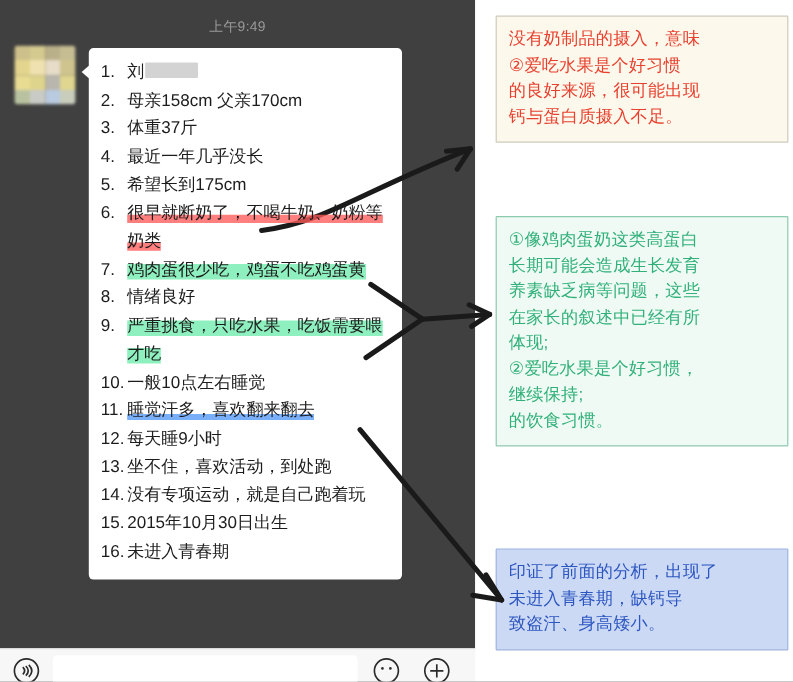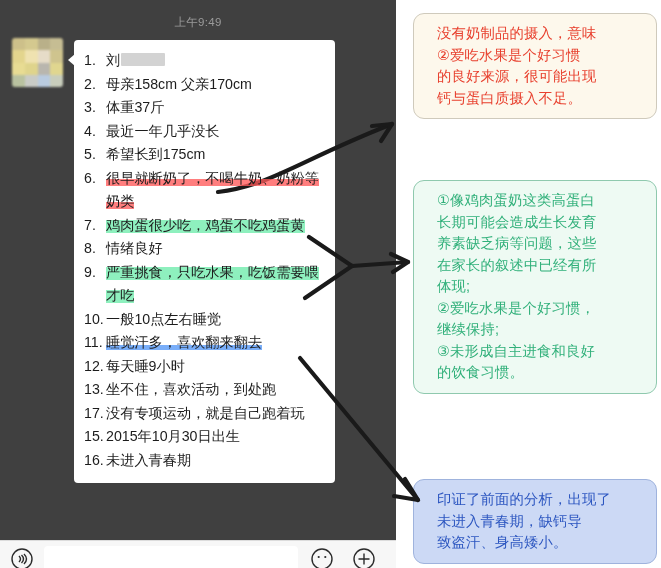--- a/index.html
+++ b/index.html
@@ -96,38 +96,38 @@
   }
   .pane-gap{
     position:absolute;left:396px;top:0;width:8px;height:540px;
     background:#ededed;
   }
 
   
   .callout{
     position:absolute;
     box-sizing:border-box;
-    border-radius:11px;
-    padding:9px 23px;
+    border-radius:1px;
+    padding:9px 10px;
     font-size:14.3px;
     line-height:21.5px;
     letter-spacing:.2px;
   }
   .callout .line{display:block;}
   .callout.cream{
     left:413px;top:13px;width:244px;
     background:#fdf8ec;border:1.3px solid #cfcabc;color:#e8402e;
   }
   .callout.mint{
     left:413px;top:180px;width:244px;
     background:#eefaf3;border:1.3px solid #8fc9ae;color:#31b07a;
   }
   .callout.ice{
     left:413px;top:457px;width:244px;
-    background:#ccd9f5;border:1.3px solid #9fb3dd;color:#2c56c0;margin-top:22px;
+    background:#ccd9f5;border:1.3px solid #9fb3dd;color:#2c56c0;
   }
 
   
   .arrows{position:absolute;left:0;top:0;width:661px;height:568px;pointer-events:none;}
 </style>
 </head>
 <body>
 
 <div id="root">
 
@@ -166,21 +166,21 @@
               <li><span class="num">4.</span><span class="txt">最近一年几乎没长</span></li>
               <li><span class="num">5.</span><span class="txt">希望长到175cm</span></li>
               <li><span class="num">6.</span><span class="txt hl red">很早就断奶了，不喝牛奶、奶粉等奶类</span></li>
               <li><span class="num">7.</span><span class="txt hl green">鸡肉蛋很少吃，鸡蛋不吃鸡蛋黄</span></li>
               <li><span class="num">8.</span><span class="txt">情绪良好</span></li>
               <li><span class="num">9.</span><span class="txt hl green">严重挑食，只吃水果，吃饭需要喂才吃</span></li>
               <li><span class="num">10.</span><span class="txt">一般10点左右睡觉</span></li>
               <li><span class="num">11.</span><span class="txt hl blue">睡觉汗多，喜欢翻来翻去</span></li>
               <li><span class="num">12.</span><span class="txt">每天睡9小时</span></li>
               <li><span class="num">13.</span><span class="txt">坐不住，喜欢活动，到处跑</span></li>
-              <li><span class="num">17.</span><span class="txt">没有专项运动，就是自己跑着玩</span></li>
+              <li><span class="num">14.</span><span class="txt">没有专项运动，就是自己跑着玩</span></li>
               <li><span class="num">15.</span><span class="txt">2015年10月30日出生</span></li>
               <li><span class="num">16.</span><span class="txt">未进入青春期</span></li>
             </ol>
         </div>
       </div>
 
     </div>
   </div>
 
   <div class="pane-gap"></div>
@@ -221,21 +221,20 @@
       <span class="line">钙与蛋白质摄入不足。</span>
     </div>
   <div class="callout mint" id="callout-1" style="background: rgb(238, 250, 243); border-color: rgb(143, 201, 174); color: rgb(49, 176, 122);">
       <span class="line">①像鸡肉蛋奶这类高蛋白</span>
       <span class="line">长期可能会造成生长发育</span>
       <span class="line">养素缺乏病等问题，这些</span>
       <span class="line">在家长的叙述中已经有所</span>
       <span class="line">体现;</span>
       <span class="line">②爱吃水果是个好习惯，</span>
       <span class="line">继续保持;</span>
-      <span class="line">③未形成自主进食和良好</span>
       <span class="line">的饮食习惯。</span>
     </div>
   <div class="callout ice" id="callout-2" style="background: rgb(204, 217, 245); border-color: rgb(159, 179, 221); color: rgb(44, 86, 192);">
       <span class="line">印证了前面的分析，出现了</span>
       <span class="line">未进入青春期，缺钙导</span>
       <span class="line">致盗汗、身高矮小。</span>
     </div>
 
   <svg class="arrows" viewBox="0 0 661 568">
     <g fill="#1a1a1a" stroke="#1a1a1a" stroke-width="4.2" stroke-linecap="round">

